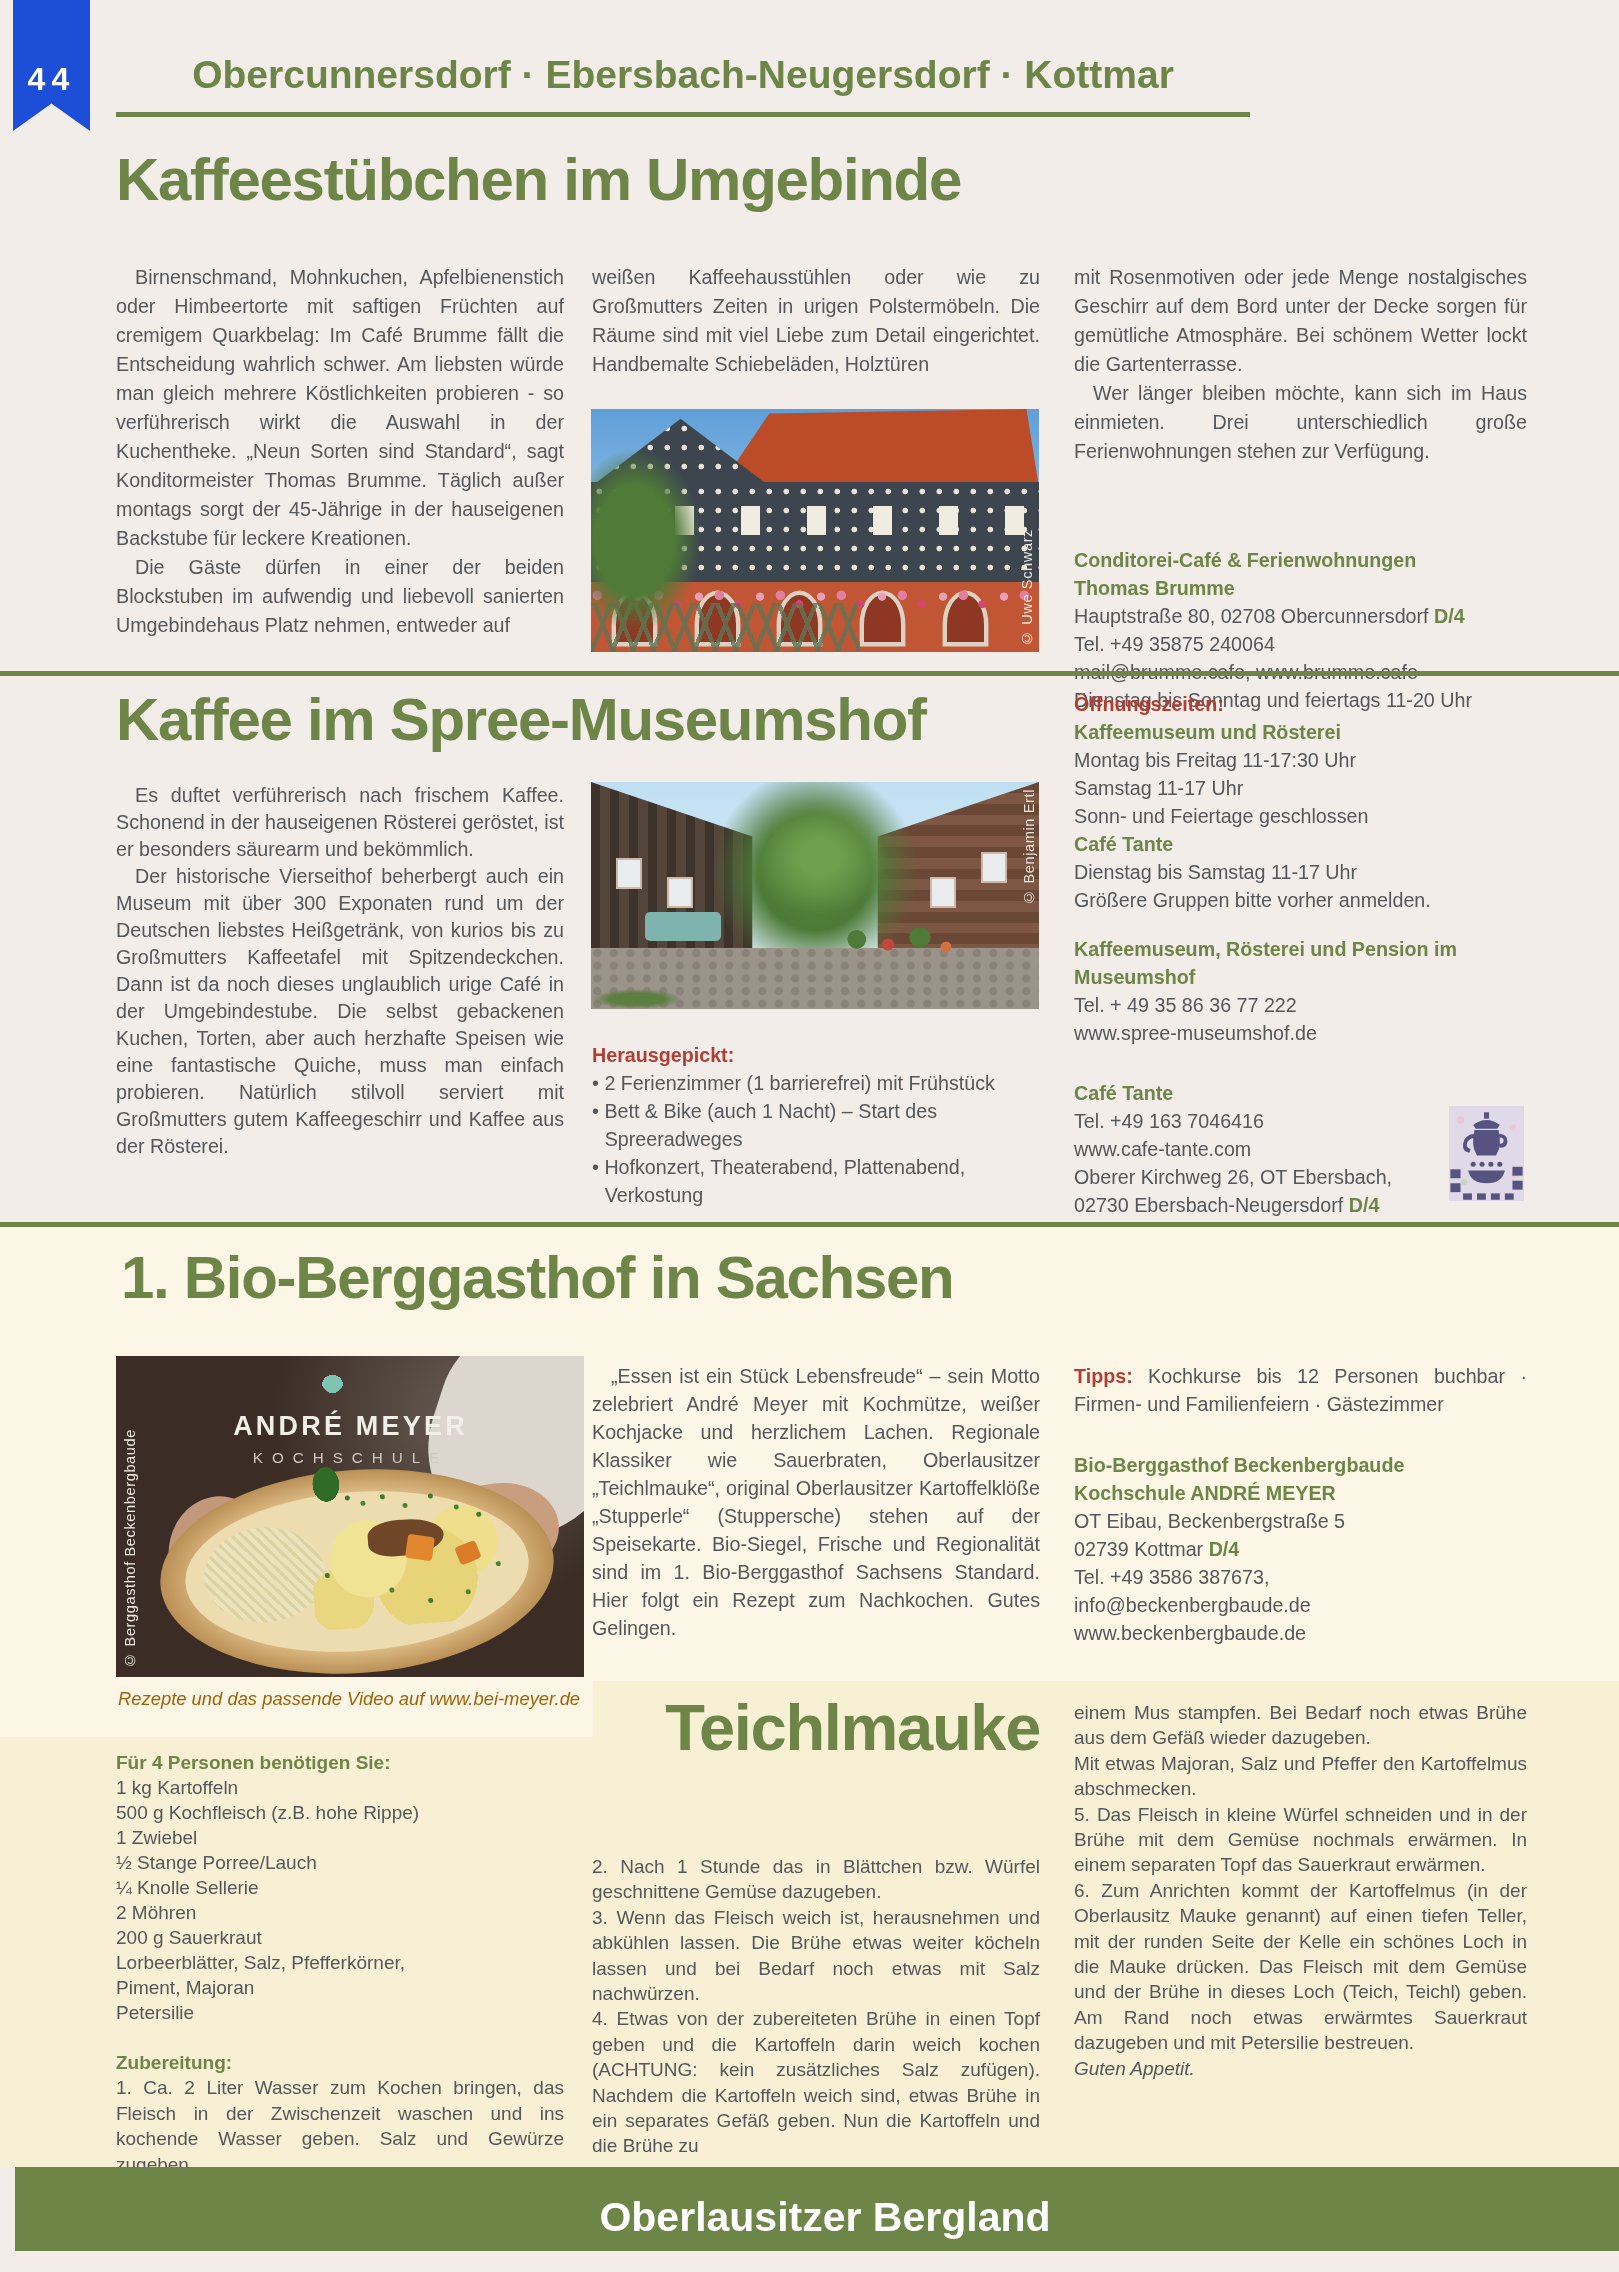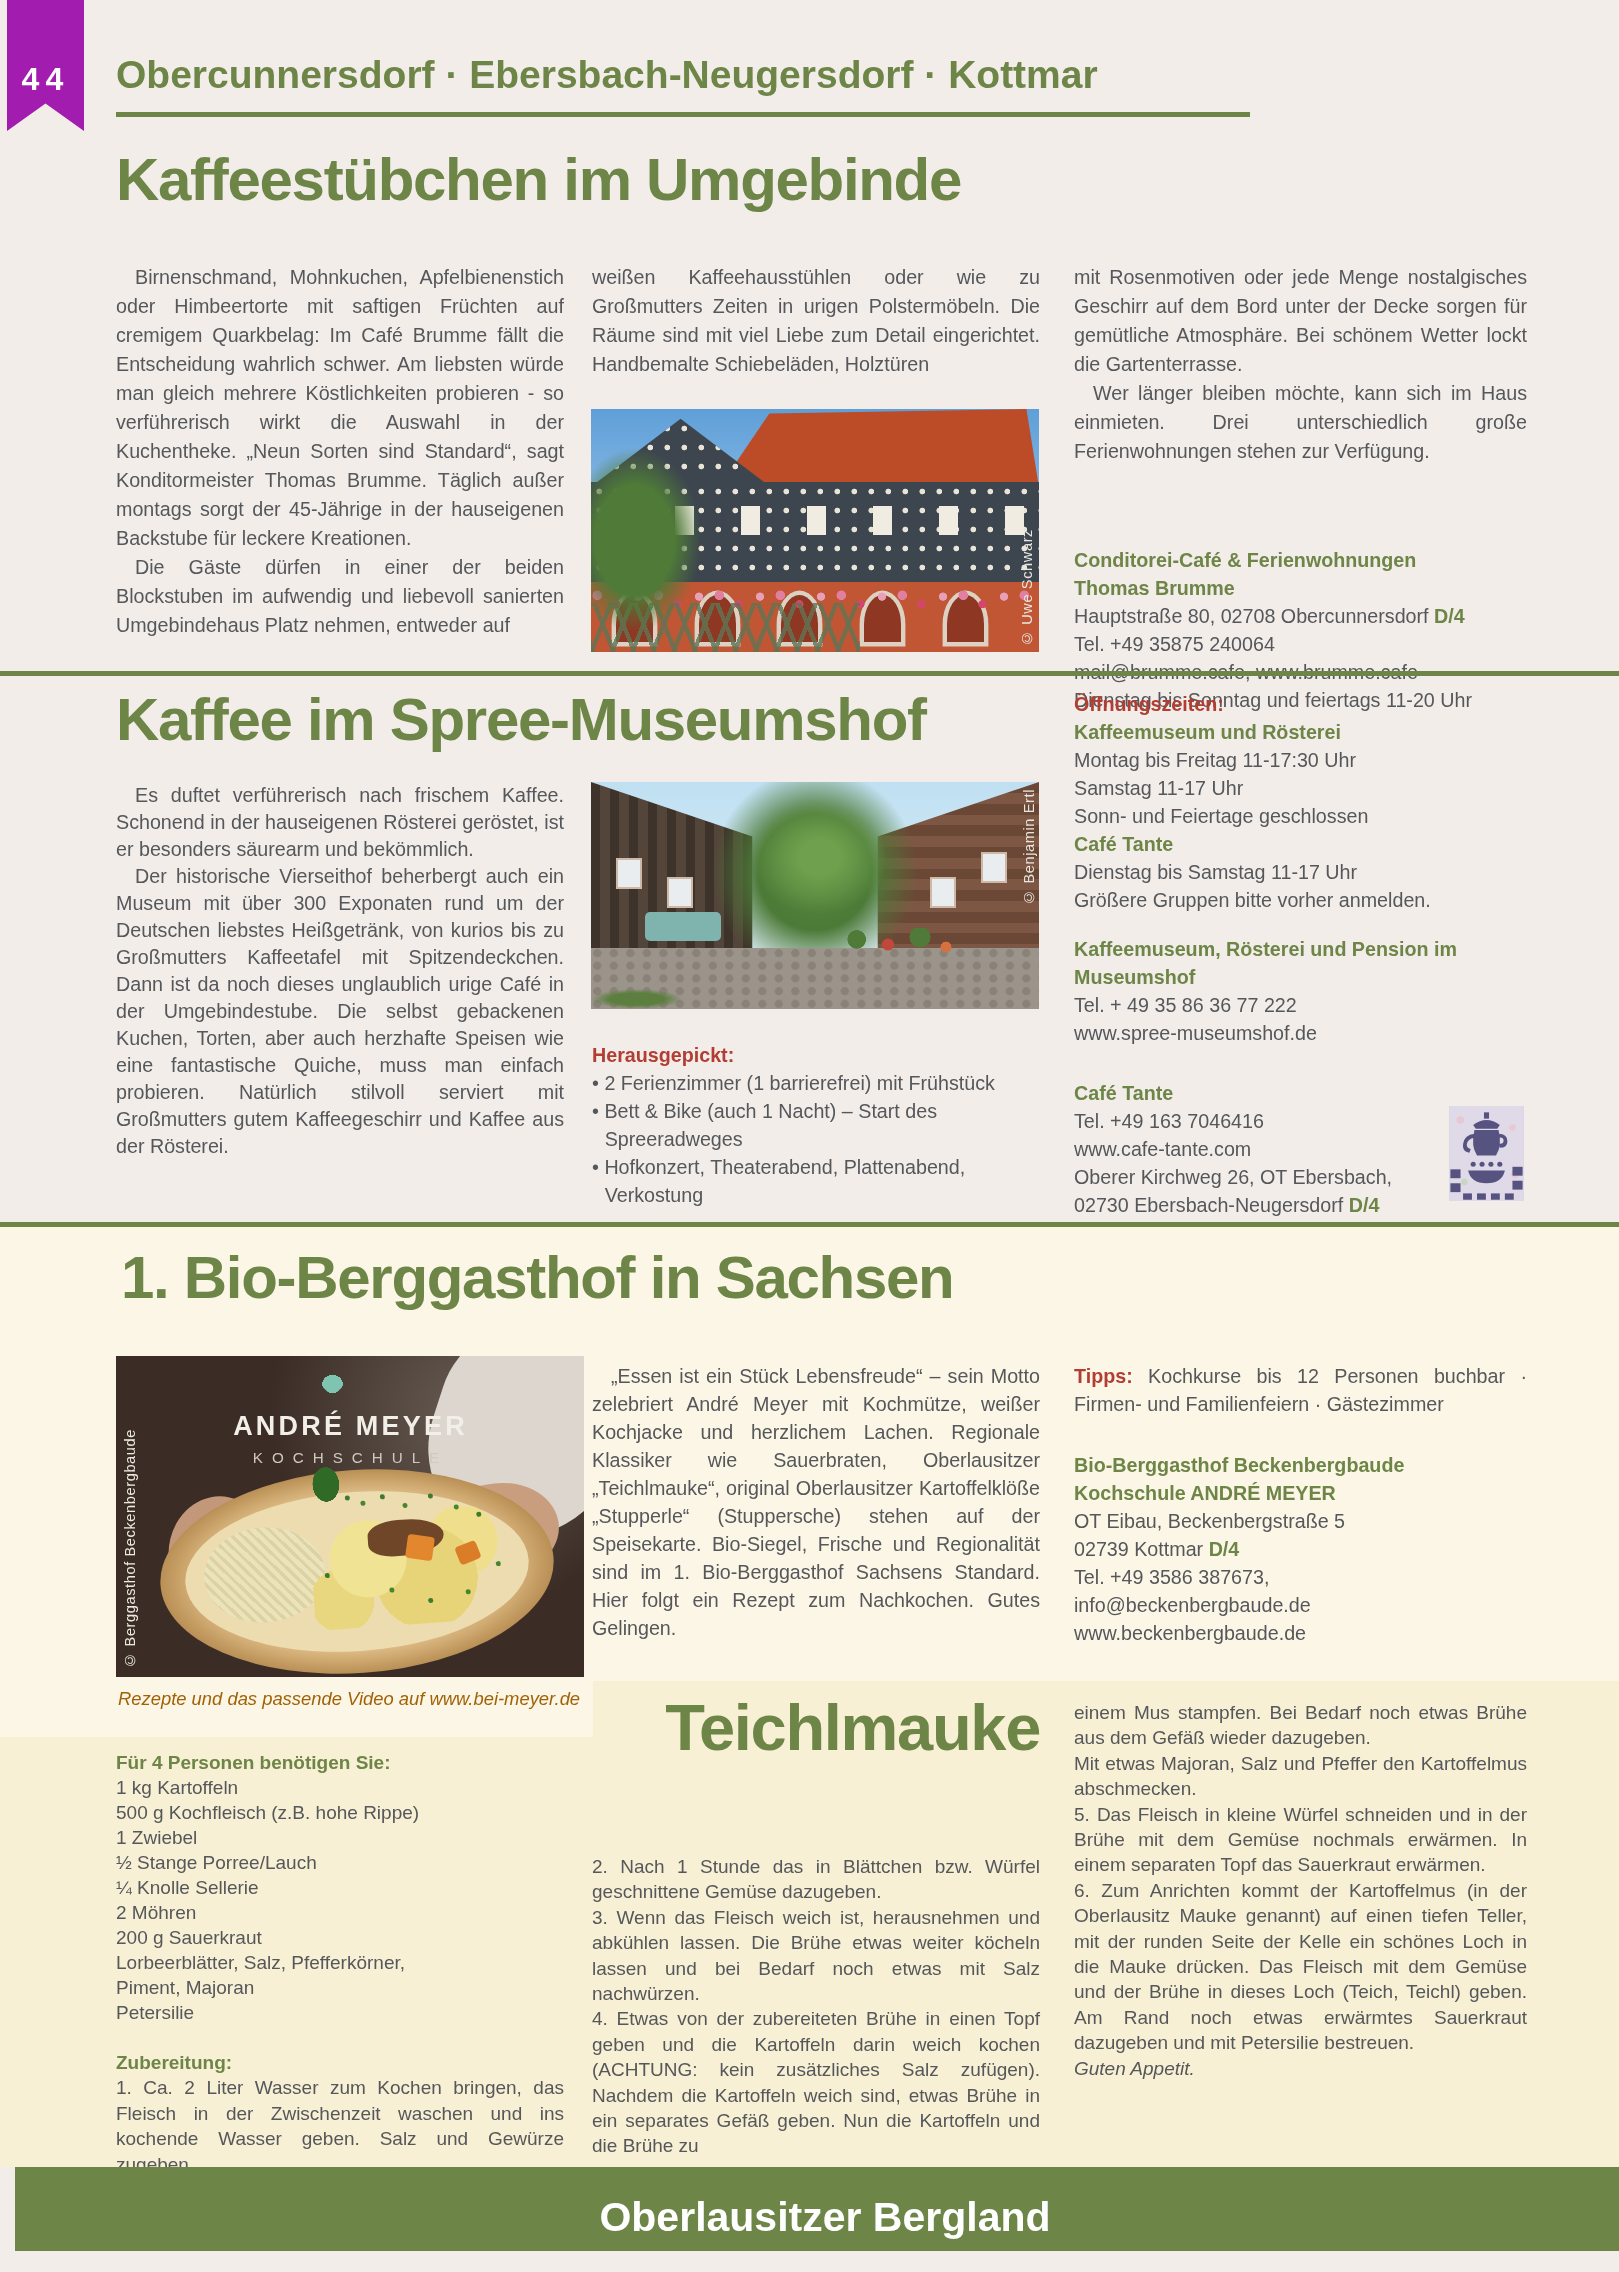--- a/index.html
+++ b/index.html
@@ -7,27 +7,27 @@
         background:#F2EDE9;font-family:"Liberation Sans",sans-serif;color:#55575A;}
   .gb{color:#6D8546;font-weight:bold;}
   .rb{color:#B23E33;font-weight:bold;}
   .body-col{position:absolute;width:448px;font-size:19.7px;line-height:29px;text-align:justify;}
   .body-col p{margin:0;}
   .indent{text-indent:19px;}
   .info{position:absolute;width:453px;font-size:19.7px;line-height:28px;}
   .info p{margin:0;}
 
   
-  .ribbon{position:absolute;left:7px;top:0;width:77px;height:131px;background:#a21caf;
+  .ribbon{position:absolute;left:13px;top:0;width:77px;height:131px;background:#1d4ed8;
           clip-path:polygon(0 0,100% 0,100% 100%,50% 79%,0 100%);}
   .ribbon .num{position:absolute;top:61px;left:0;width:100%;text-align:center;
                color:#fff;font-weight:bold;font-size:32px;letter-spacing:6.3px;}
   .kicker{position:absolute;left:116px;top:53px;width:1134px;color:#6D8546;
           font-size:39px;font-weight:bold;letter-spacing:0px;
-          border-bottom:5.1px solid #6D8546;padding-bottom:15.2px;white-space:nowrap;}
+          border-bottom:5.1px solid #6D8546;padding-bottom:15.2px;white-space:nowrap;text-align:center;}
   .h1{position:absolute;color:#6D8546;font-weight:bold;font-size:60px;letter-spacing:-1.3px;white-space:nowrap;}
 
   
   .divider{position:absolute;left:0;width:1620px;height:5.1px;background:#6D8546;}
   .band-cream{position:absolute;left:0;top:1227px;width:1620px;height:940px;background:#FCF6E6;}
   .band-deep{position:absolute;left:0;top:1681px;width:1620px;height:486px;background:#F8F0D5;}
   .caption-patch{position:absolute;left:0;top:1681px;width:593px;height:56px;background:#FCF6E6;}
 
   
   figure{margin:0;}

